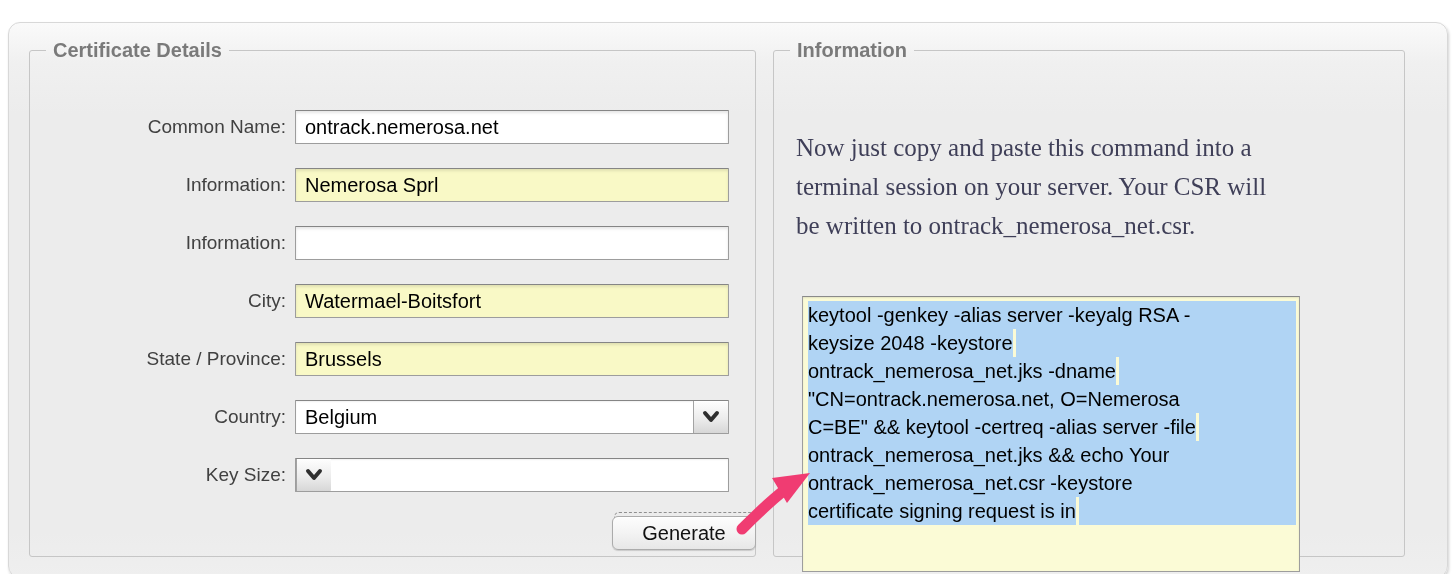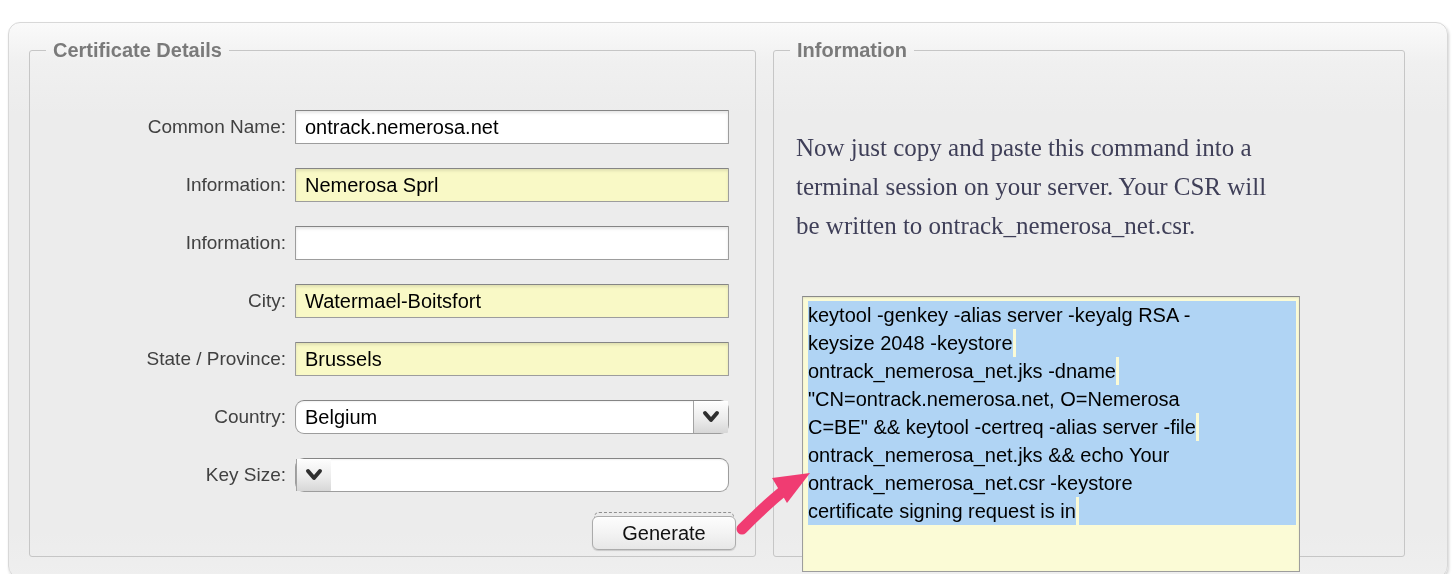--- a/index.html
+++ b/index.html
@@ -34,34 +34,34 @@
     width:434px; height:34px; padding:0 9px;
     border:1px solid #9d9d9d; border-top-color:#858585; border-radius:1px;
     box-shadow:inset 0 2px 3px rgba(0,0,0,0.10);
     font-family:"Liberation Sans", sans-serif; font-size:20px; color:#000;
     background:#ffffff; outline:none;
   }
   .inp.yellow { background:#f9f9c6; }
 
   .select {
     width:434px; height:34px; display:flex; align-items:stretch;
-    border:1px solid #9d9d9d; border-top-color:#858585; border-radius:9px;
+    border:1px solid #9d9d9d; border-top-color:#858585; border-radius:1px;
     background:#ffffff; box-shadow:inset 0 1px 2px rgba(0,0,0,0.06);
     cursor:default;
   }
   .selval { flex:1; display:flex; align-items:center; padding:0 9px; font-size:20px; color:#000; white-space:nowrap; overflow:hidden; }
   .selbtn {
     width:35px; display:flex; align-items:center; justify-content:center;
     border-left:1px solid #a3a3a3; border-radius:0 1px 1px 0;
     background:linear-gradient(180deg,#fefefe 0%,#ececec 55%,#d7d7d7 100%);
     box-shadow:inset 0 1px 0 #ffffff;
   }
 
   
-  .btnwrap { position:absolute; left:562px; top:450px; width:144px; height:38px; }
+  .btnwrap { position:absolute; left:582px; top:450px; width:144px; height:38px; }
   .focusring {
     position:absolute; left:2px; right:2px; top:0; height:14px;
     border:1px dashed #8f8f8f; border-bottom:none; border-radius:5px 5px 0 0;
   }
   .genbtn {
     position:absolute; left:0; top:4px; width:144px; height:34px;
     border:1px solid #ababab; border-radius:6px;
     background:linear-gradient(180deg,#fdfdfd 0%,#f3f3f3 50%,#e7e7e7 100%);
     box-shadow:0 1px 1px rgba(0,0,0,0.15), inset 0 1px 0 #ffffff;
     font-family:"Liberation Sans", sans-serif; font-size:20px; color:#111; cursor:pointer;

